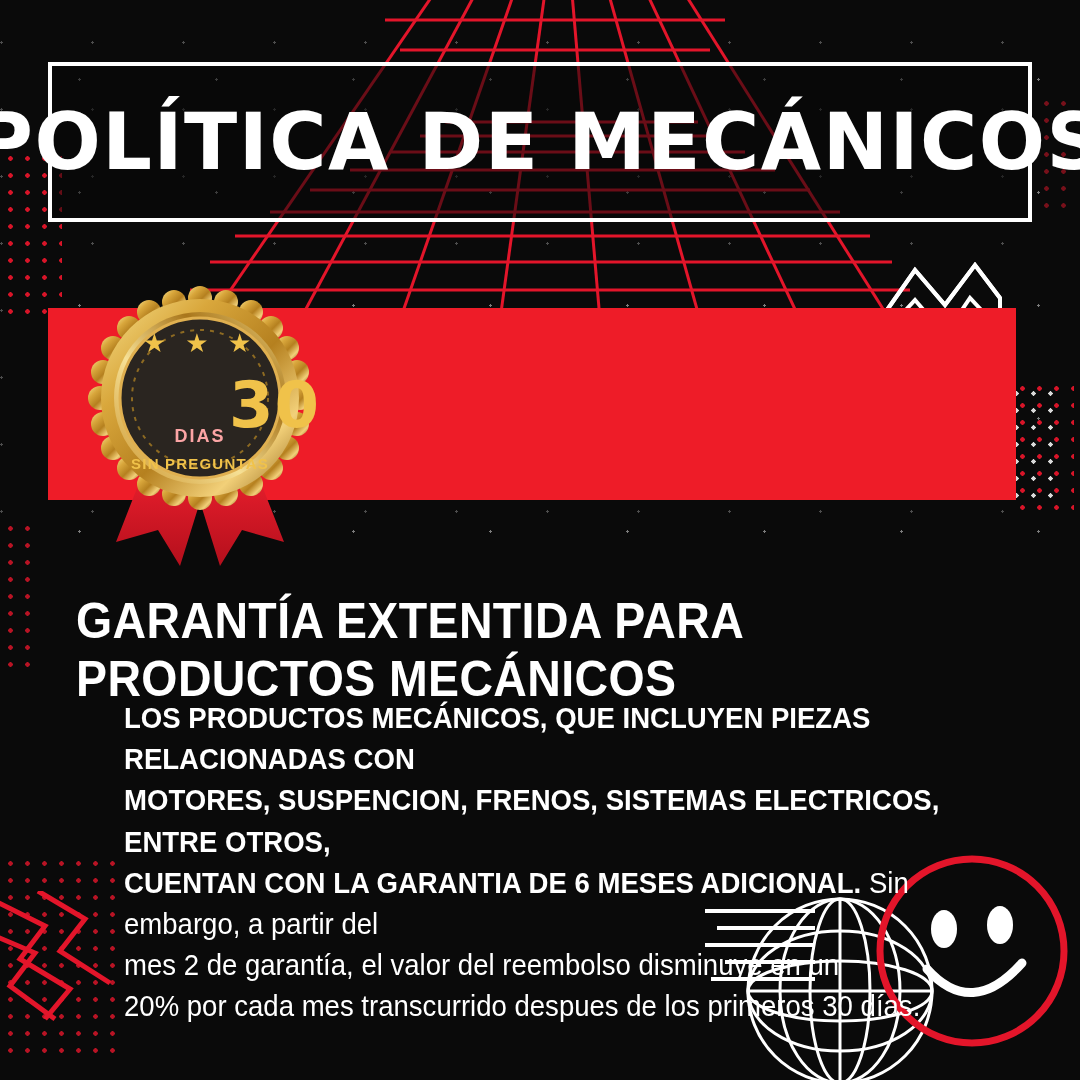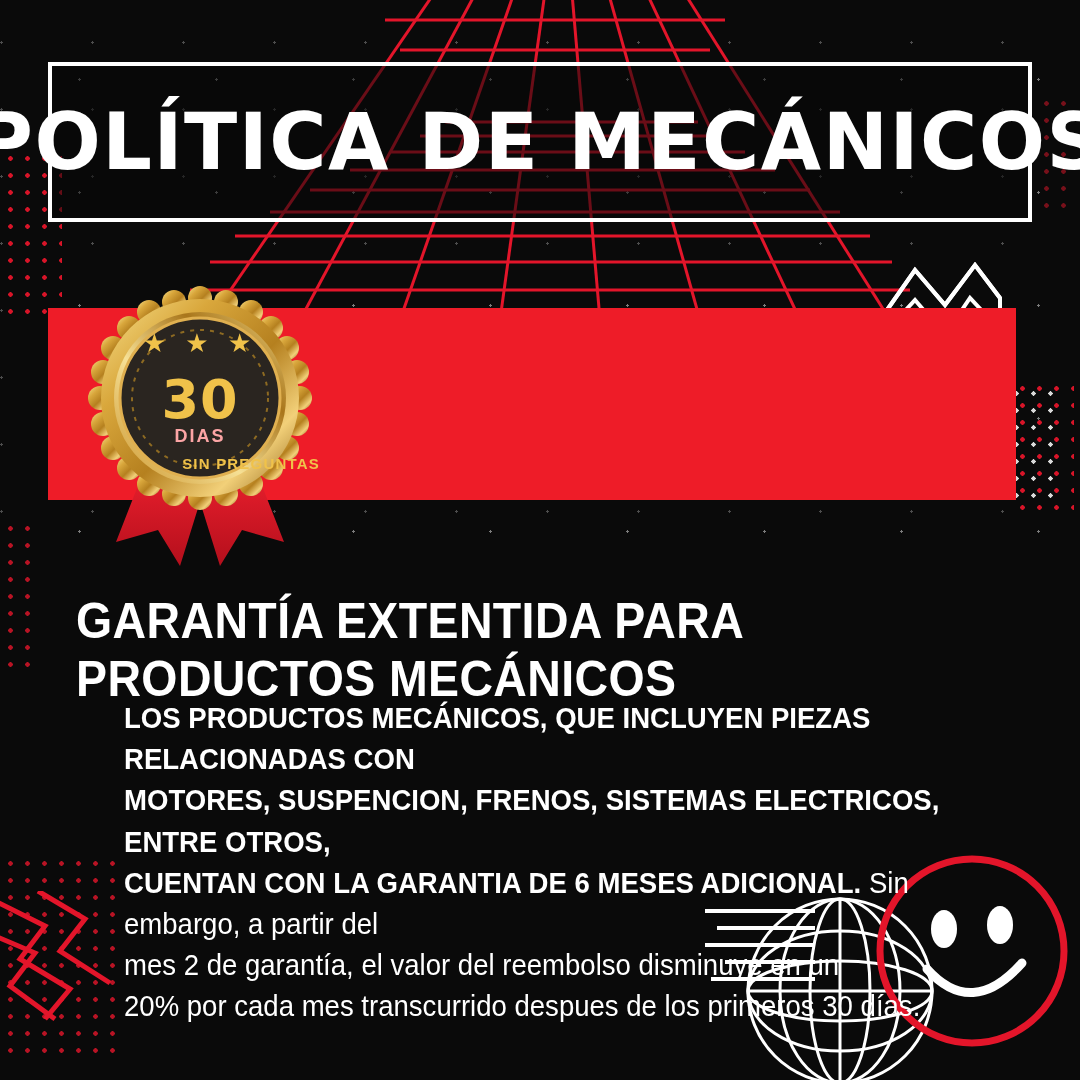--- a/index.html
+++ b/index.html
@@ -145,42 +145,42 @@
     position: absolute;
     left: 80px;
     top: 280px;
     width: 240px;
     height: 290px;
   }
   .badge-num {
     position: absolute;
     left: 0; right: 0;
     top: 88px;
-    text-align: center;
+    text-align: right;
     color: #f0c24a;
-    font-size: 54px;
+    font-size: 64px;
     font-weight: 700;
     letter-spacing: 1px;
     font-family: "DejaVu Sans", sans-serif;
   }
   .badge-dias {
     position: absolute;
     left: 0; right: 0;
     top: 146px;
     text-align: center;
     color: #fca5a5;
     font-size: 18px;
     font-weight: 700;
     letter-spacing: 2px;
   }
   .badge-sp {
     position: absolute;
     left: 0; right: 0;
     top: 175px;
-    text-align: right;
+    text-align: center;
     color: #f0c24a;
     font-size: 15px;
     font-weight: 700;
     letter-spacing: 1.2px;
   }
   .badge-stars {
     position: absolute;
     left: 0; right: 0;
     top: 48px;
     text-align: center;

